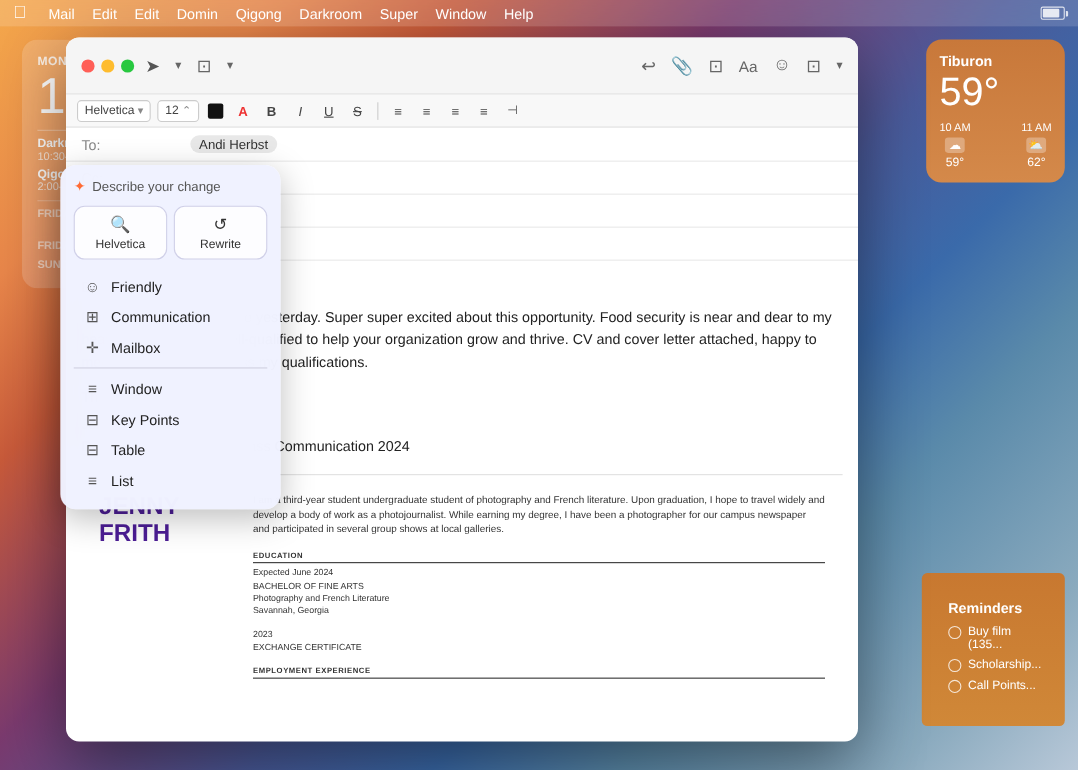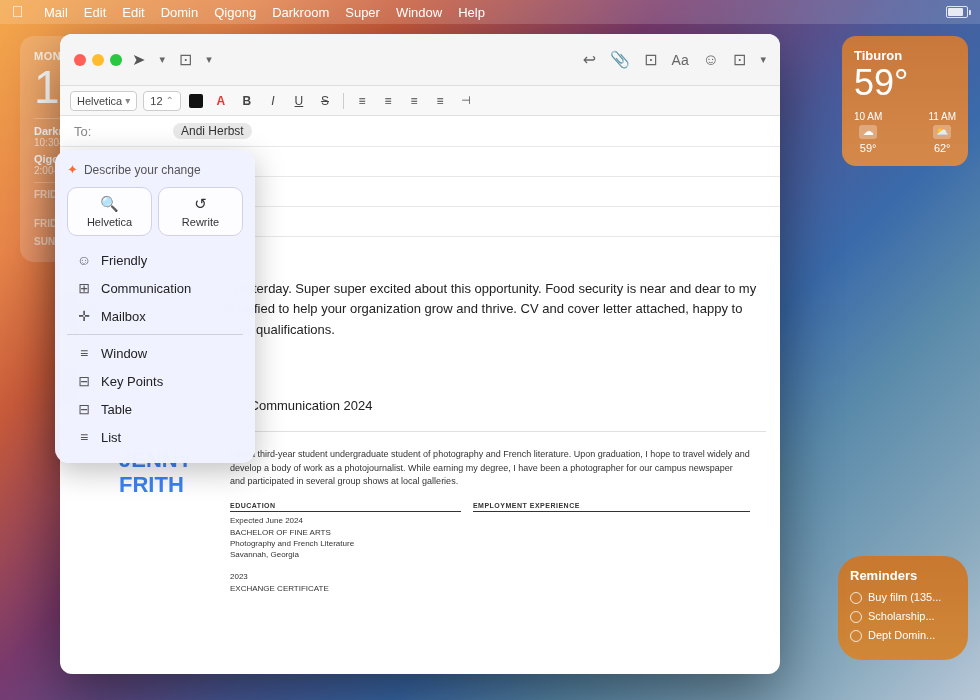--- a/index.html
+++ b/index.html
@@ -173,22 +173,22 @@
       justify-content: center;
     }
 
     
     #reminders-widget {
       position: absolute;
       bottom: 40px;
       right: 12px;
       width: 130px;
       background: linear-gradient(180deg, #c87830 0%, #d08838 100%);
-      border-radius: 24px;
-      padding: 12px;
+      border-radius: 5px;
+      padding: 24px;
       color: white;
     }
     .reminders-title {
       font-size: 13px;
       font-weight: 600;
       margin-bottom: 8px;
     }
     .reminder-item {
       display: flex;
       align-items: flex-start;
@@ -350,35 +350,35 @@
       gap: 20px;
     }
     .cv-left {
       width: 120px;
       flex-shrink: 0;
     }
     .cv-name {
       font-size: 22px;
       font-weight: 700;
       line-height: 1.1;
-      color: #3b82f6;
-      margin-left: 29px;
+      color: #4c1d95;
     }
     .cv-right {
       flex: 1;
       font-size: 9px;
       color: #333;
       line-height: 1.5;
     }
     .cv-bio {
       margin-bottom: 12px;
     }
     .cv-sections {
       display: flex;
       gap: 12px;
+      flex-direction: column;
     }
     .cv-section-title {
       font-size: 7px;
       font-weight: 700;
       letter-spacing: 0.5px;
       text-transform: uppercase;
       margin-bottom: 3px;
       border-bottom: 1px solid #333;
     }
     .cv-section-content {
@@ -531,21 +531,21 @@
     <div class="reminder-item">
       <div class="reminder-circle"></div>
       <span style="font-size:11px">Buy film (135...</span>
     </div>
     <div class="reminder-item">
       <div class="reminder-circle"></div>
       <span style="font-size:11px">Scholarship...</span>
     </div>
     <div class="reminder-item">
       <div class="reminder-circle"></div>
-      <span style="font-size:11px">Dept Domin...</span>
+      <span style="font-size:11px">Call Points...</span>
     </div>
   </div>
 
   <div id="mail-window">
 
     <div id="mail-titlebar">
       <div class="traffic-lights">
         <div class="tl-btn tl-close"></div>
         <div class="tl-btn tl-min"></div>
         <div class="tl-btn tl-max"></div>

